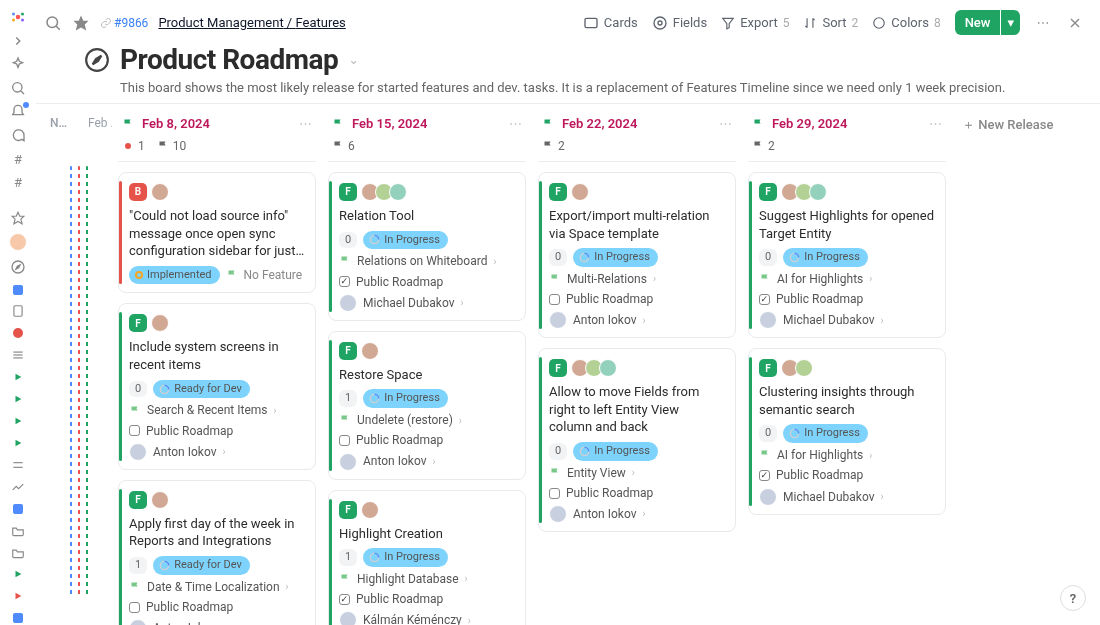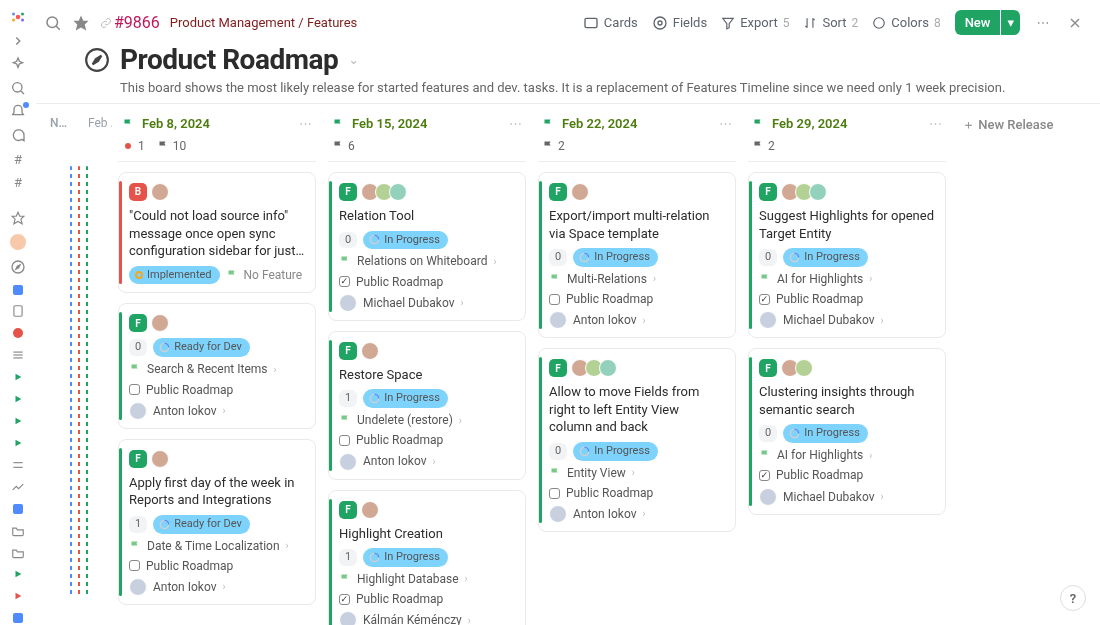--- a/index.html
+++ b/index.html
@@ -6,22 +6,22 @@
   body { margin: 0; font-family: -apple-system, BlinkMacSystemFont, "Segoe UI", Roboto, sans-serif; font-size: 13px; color: #2c2c2c; background: #fff; overflow: hidden; height: 625px; width: 1100px; }
   .app { display: flex; height: 100%; }
   .railbar { width: 36px; background: #fff; border-right: none; display: flex; flex-direction: column; align-items: center; padding-top: 8px; gap: 8px; }
   .railbar .rail-ico { width: 18px; height: 18px; display: flex; align-items: center; justify-content: center; color: #888; }
   .railbar .rail-ico.active { position: relative; }
   .railbar .rail-ico.active::before { content: ''; position: absolute; inset: -4px; background: #eef3ff; border-radius: 6px; z-index: -1; }
   .main { flex: 1; display: flex; flex-direction: column; min-width: 0; height: 100%; }
   .topbar { display: flex; align-items: center; padding: 10px 16px 6px 8px; gap: 10px; }
   .topbar .ico { color: #888; width:18px; height:18px; display:flex; align-items:center; justify-content:center; }
   .star { color: #f5a623; }
-  .code { color: #be185d; font-size: 16px; display:flex; align-items:center; gap:2px;}
-  .crumb { color: #7f1d1d; }
+  .code { color: #3b82f6; font-size: 12px; display:flex; align-items:center; gap:2px;}
+  .crumb { color: #0f172a; text-decoration: underline; }
   .top-actions { margin-left: auto; display: flex; align-items: center; gap: 14px; color: #5e646e; }
   .top-actions .item { display: flex; align-items: center; gap: 5px; cursor:pointer; }
   .badge-count { color: #aaa; font-size: 12px; }
   .new-btn { background: #1fa463; color:#fff; border-radius: 6px 0 0 6px; padding: 5px 10px; font-weight: 500; }
   .new-caret { background: #1fa463; color:#fff; border-radius: 0 6px 6px 0; padding: 5px 6px; margin-left:1px; }
   .titlebar { padding: 2px 0 8px 48px; }
   .titlebar .row1 { display:flex; align-items:center; gap:10px; }
   .title-ico { width:26px; height:26px; color:#444; }
   .title { font-size: 28px; font-weight: 700; letter-spacing: -0.5px; }
   .subtitle { color: #666; font-size: 13px; margin-top: 4px; margin-left: 36px; }
@@ -29,21 +29,21 @@
   .rail-col { width: 70px; padding-top: 12px; font-size:12px; color:#9aa1ab; }
   .rail-col .norel { white-space:nowrap; overflow:hidden; text-overflow:ellipsis; padding:0 6px; font-weight:500;}
   .rail-col .minidate { padding:0 6px; margin-top:0px; white-space:nowrap; overflow:hidden; }
   .dotstrip { display:flex; gap:6px; margin-top: 36px; justify-content:center; }
   .vline { width:2px; border-radius:1px; }
   .columns { flex:1; display:flex; gap: 12px; padding: 10px 12px 0 4px; overflow-x:auto; }
   .col { width: 200px; flex: 0 0 200px; display:flex; flex-direction:column; }
   .col.norm { width: 198px; flex:0 0 198px;}
   .col-head { display:flex; align-items:center; gap:8px; padding: 2px 4px 4px 4px; position:relative;}
   .col-head .flag { color:#1fa463; }
-  .col-head .name { font-weight:600; font-size:13px; color:#4d7c0f; }
+  .col-head .name { font-weight:600; font-size:13px; color:#be185d; }
   .col-head .menu { margin-left:auto; color:#bbb; }
   .col-stats { display:flex; gap:12px; padding: 4px 4px 8px 4px; font-size:12px; color:#666; border-bottom: 1px solid #eaecef; margin-bottom:10px;}
   .col-stats .stat { display:flex; align-items:center; gap:4px;}
   .plus-col { color:#888; font-weight:500; padding-top:2px;}
   .cards { display:flex; flex-direction:column; gap:10px; overflow-y:auto; padding-bottom:20px;}
   .card { border:1px solid #e7e9ec; border-radius:8px; padding:10px 10px 8px 10px; background:#fff; font-size:13px; line-height:1.35; position:relative;}
   .card::before { content:''; position:absolute; left:0; top:8px; bottom:8px; width:3px; background:#1fa463; border-radius:2px;}
   .card.red::before { background:#e5534b; }
   .card .chips-row { display:flex; gap:4px; margin-bottom:6px;}
   .chip-badge { width:18px; height:18px; border-radius:5px; display:inline-flex; align-items:center; justify-content:center; font-size:10px; font-weight:600; color:#fff; }
@@ -338,20 +338,21 @@
                   <span style="color:#888">No Feature</span>
                 </div>
               </div>
               <div class="card">
                 <div class="chips-row">
                   <span class="chip-badge chip-f">F</span>
                   <span class="av-stack">
                     <span class="avatar" style="background:hsl(20,40%,70%)"></span>
                   </span>
                 </div>
+      <div class="card-title">Include system screens in recent items</div>
                 <div class="mrow">
                   <span class="pill-count">0</span>
                   <span class="pill-status"><svg width="11" height="11" viewBox="0 0 24 24">
                       <circle cx="12" cy="12" r="9" fill="none" stroke="#d0d0d0" stroke-width="3"></circle>
                       <path d="M12 3 A9 9 0 0 1 21 12" fill="none" stroke="#4f8bff" stroke-width="3"></path>
                     </svg> Ready for Dev</span>
                 </div>
                 <div class="mrow"><span class="mini-flag">
                     <svg width="12" height="12" viewBox="0 0 24 24" fill="currentColor">
                       <path d="M5 3v18M5 3h12l-2 4 2 4H5"></path>

